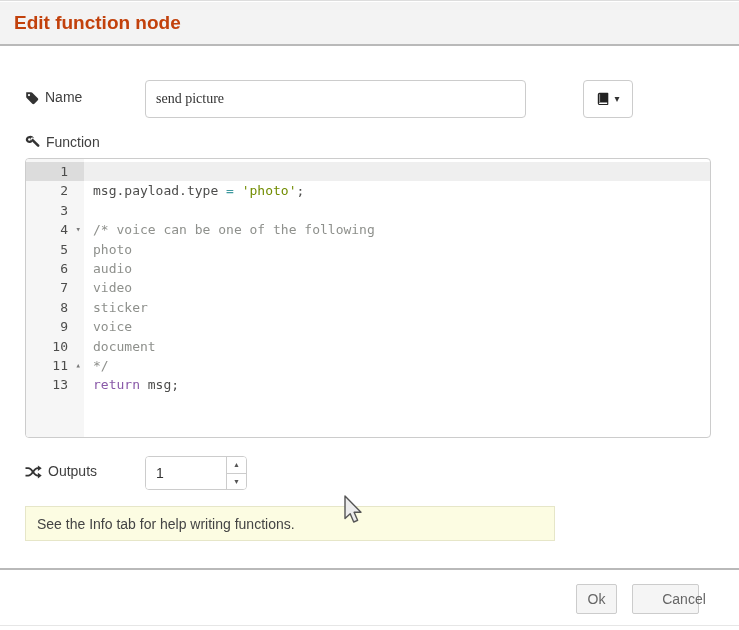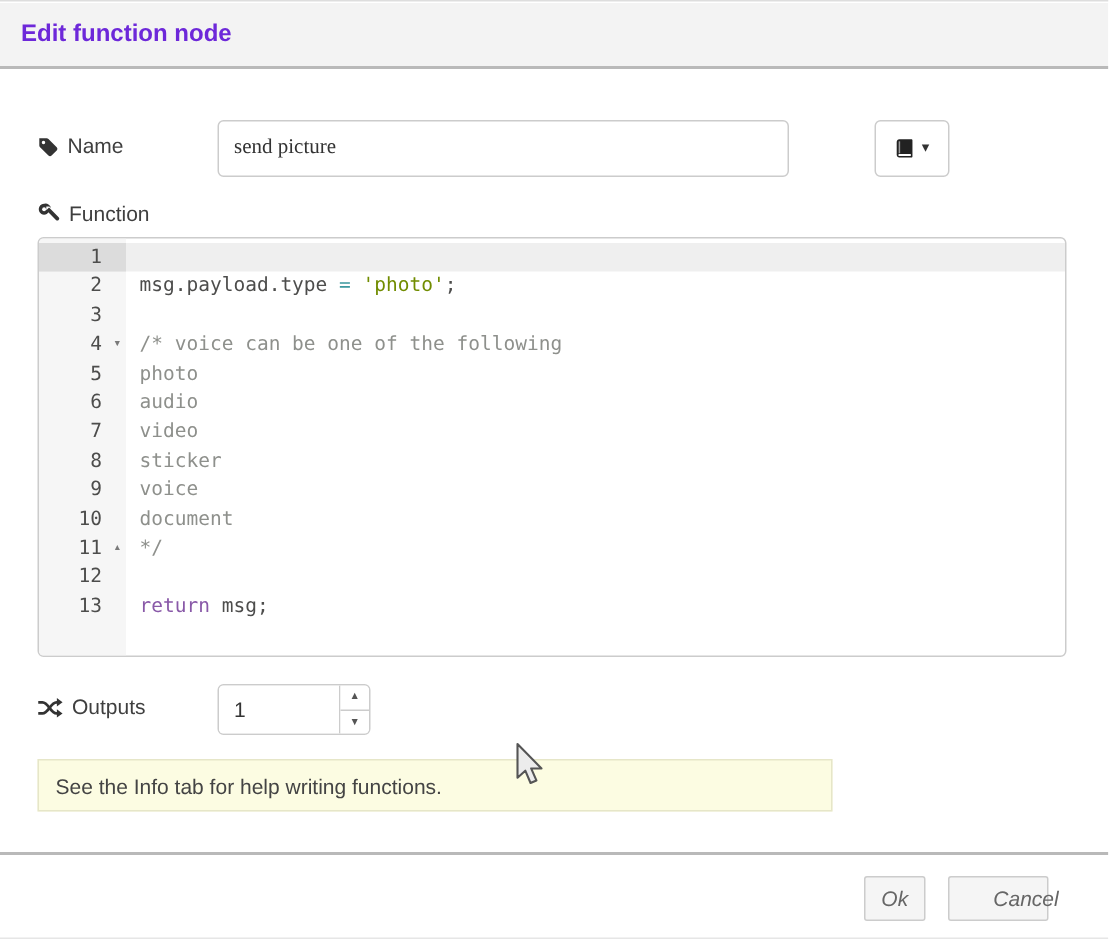--- a/index.html
+++ b/index.html
@@ -6,21 +6,21 @@
   html,body { background:#fff; }
   .screen {
     position:relative; width:739px; height:630px; overflow:hidden;
     background:#fff; font-family:"Liberation Sans", sans-serif; color:#3f3f3f;
     border-top:1px solid #ddd;
   }
   .titlebar {
     position:absolute; top:1px; left:0; right:0; height:44px;
     background:var(--header-background); border-bottom:2px solid #b9b9b9;
     display:flex; align-items:center; padding-left:14px;
-    font-size:16px; font-weight:bold; color:#6d28d9;
+    font-size:19px; font-weight:bold; color:#c2410c;
   }
   .field-label { position:absolute; display:flex; align-items:flex-end; gap:6px; font-size:14px; color:#3f3f3f; }
   .lbl-name     { left:25px; top:88px;  }
   .lbl-function { left:25px; top:133px; }
   .lbl-outputs  { left:25px; top:462px; }
   .icon { display:inline-flex; align-items:center; justify-content:center; }
   .name-input {
     position:absolute; left:145px; top:79px; width:381px; height:38px;
     border:1px solid #ccc; border-radius:4px; padding:0 10px;
     font-family:Liberation Serif, serif; font-size:14px; color:#333; outline:none;
@@ -80,21 +80,20 @@
     font-size:14px; color:#444;
   }
 
   .footer-divider { position:absolute; left:0; right:0; top:567px; height:2px; background:#b9b9b9; }
   .bottom-line    { position:absolute; left:0; right:0; top:624px; height:1px; background:#e6e6e6; }
   .btn {
     position:absolute; top:583px; height:30px; background:#f5f5f5;
     border:1px solid #ccc; border-radius:2px; color:#666; font-size:14px;
     font-family:"Liberation Sans",sans-serif; display:flex; align-items:center; justify-content:center;
     cursor:pointer;
-    font-style:italic;
   }
   .btn-ok { left:576px; width:41px; }
   .btn-cancel { left:632px; width:67px;padding-left:37px; }
 
   .mouse-cursor { position:absolute; left:343px; top:494px; }
 </style>
 </head>
 <body>
 
 <div class="screen">
@@ -175,24 +174,20 @@
           <span class="ln">9</span>
           <span class="code"><span class="tok-com">voice</span></span>
         </div>
         <div class="code-row">
           <span class="ln">10</span>
           <span class="code"><span class="tok-com">document</span></span>
         </div>
         <div class="code-row">
           <span class="ln">11<span class="fold">▴</span></span>
           <span class="code"><span class="tok-com">*/</span></span>
-        </div>
-        <div class="code-row">
-          <span class="ln">12</span>
-          <span class="code"></span>
         </div>
         <div class="code-row">
           <span class="ln">13</span>
           <span class="code"><span class="tok-key">return</span><span class="tok-plain"> msg;</span></span>
         </div>
       </div>
   </div>
 
   <div class="field-label lbl-outputs">
     <span class="icon">

